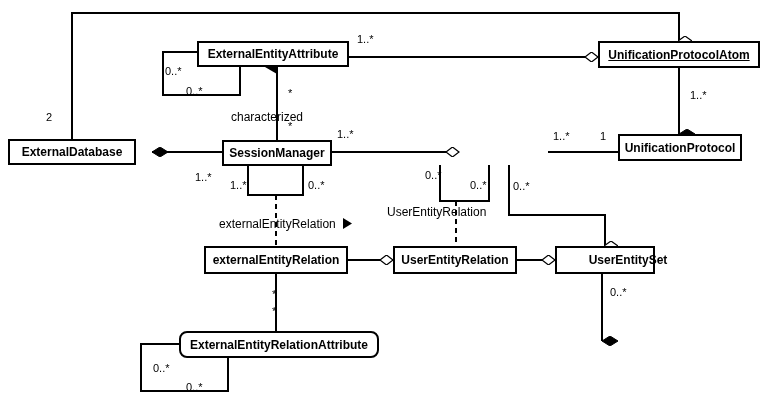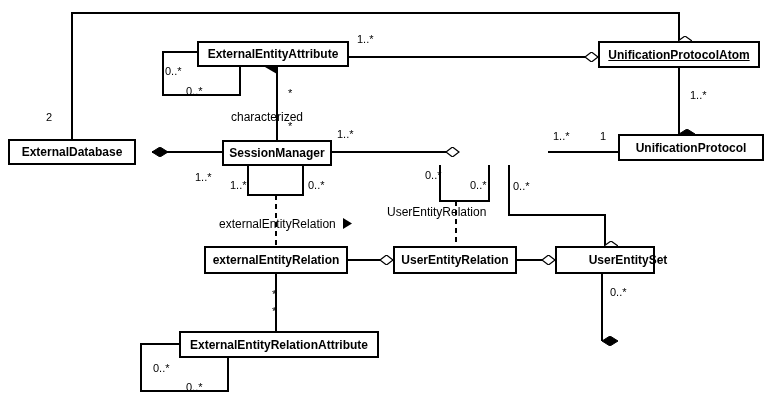--- a/index.html
+++ b/index.html
@@ -125,37 +125,37 @@
 
   <div class="cls" style="left:222px; top:140px; width:110px; height:26px;">
     <span>SessionManager</span>
   </div>
 
 
   <div class="cls" style="left:598px; top:41px;  width:162px; height:27px;text-decoration:underline;">
     <span>UnificationProtocolAtom</span>
   </div>
 
-  <div class="cls" style="left:618px; top:134px; width:146px; height:27px;">
+  <div class="cls" style="left:618px; top:134px; width:124px; height:27px;">
     <span>UnificationProtocol</span>
   </div>
 
   <div class="cls" style="left:204px; top:246px; width:144px; height:28px;">
     <span>externalEntityRelation</span>
   </div>
 
   <div class="cls" style="left:393px; top:246px; width:124px; height:28px;">
     <span>UserEntityRelation</span>
   </div>
 
   <div class="cls" style="left:555px; top:246px; width:100px; height:28px;padding-left:46px;">
     <span>UserEntitySet</span>
   </div>
 
-  <div class="cls" style="left:179px; top:331px; width:200px; height:27px;">
+  <div class="cls" style="left:179px; top:331px; width:200px; height:27px;border-radius:8px;">
     <span>ExternalEntityRelationAttribute</span>
   </div>
 
 
   <div class="mult" style="left:46px;  top:111px;">2</div>
   <div class="mult" style="left:165px; top:65px;">0..*</div>
   <div class="mult" style="left:186px; top:85px;">0..*</div>
   <div class="mult" style="left:357px; top:33px;">1..*</div>
   <div class="mult" style="left:288px; top:87px;">*</div>
   <div class="mult" style="left:288px; top:120px;">*</div>

